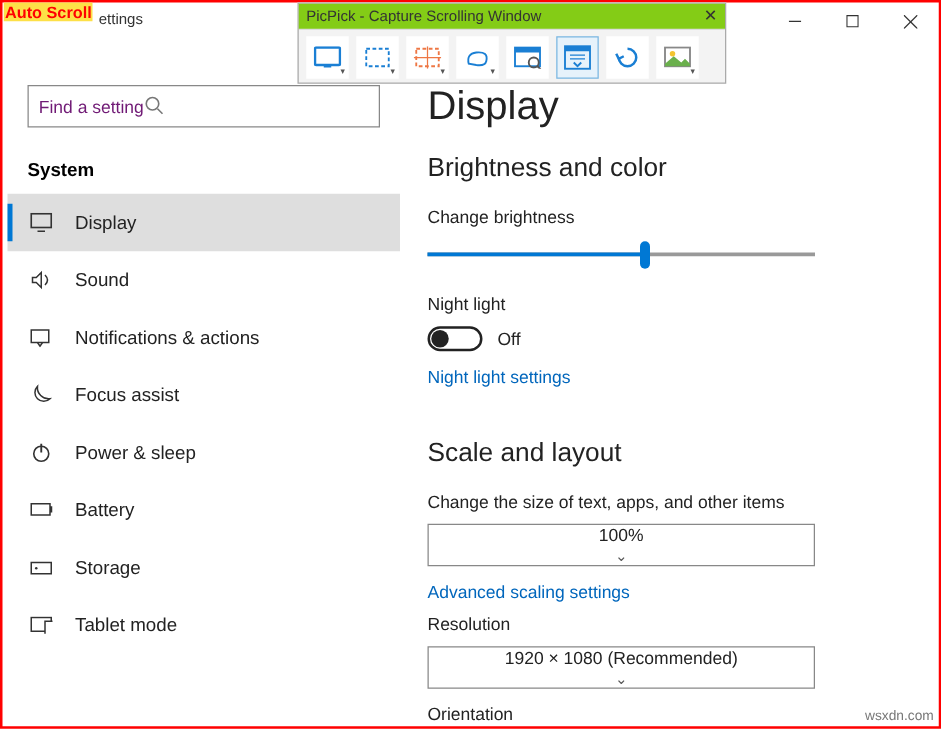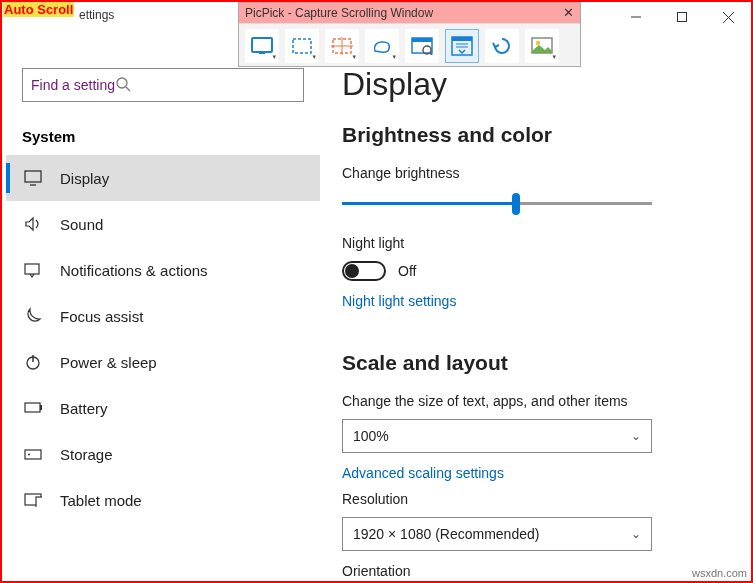--- a/index.html
+++ b/index.html
@@ -8,21 +8,21 @@
   .auto-scroll { position: absolute; top: 2px; left: 3px; color: red; font-size: 13px; font-weight: bold; background: #fde047; padding: 0 1px; z-index: 5; }
 
   
   .titlebar { position: absolute; top: 2px; left: 2px; right: 2px; height: 30px; display: flex; justify-content: flex-end; align-items: center; }
   .titlebar .settings-word { position: absolute; left: 77px; top: 6px; font-size: 12px; color: #333; }
   .win-btn { width: 46px; height: 28px; display: flex; align-items: center; justify-content: center; color: #444; }
   .win-btn.close { color: #000; }
 
   
   .picpick { position: absolute; top: 2px; left: 238px; width: 343px; height: 65px; background: #f3f3f3; border: 1px solid #aaa; z-index: 4; }
-  .picpick-title { height: 21px; display: flex; align-items: center; padding-left: 6px; font-size: 12px; color: #333; background: #fca5a5; border-bottom: 1px solid #ddd; position: relative; }
+  .picpick-title { height: 21px; display: flex; align-items: center; padding-left: 6px; font-size: 12px; color: #333; background: #84cc16; border-bottom: 1px solid #ddd; position: relative; }
   .picpick-title .pp-close { position: absolute; right: 6px; top: 2px; font-size: 13px; color: #333; cursor: pointer; }
   .picpick-tools { display: flex; gap: 6px; padding: 5px 6px; }
   .pp-btn { width: 34px; height: 34px; display: flex; align-items: center; justify-content: center; background: #fff; border: 1px solid transparent; position: relative; }
   .pp-btn.active { border: 1px solid #7bb6e0; background: #e6f2fb; }
   .pp-btn svg { pointer-events: none; }
   .dd-caret { position: absolute; bottom: 1px; right: 2px; font-size: 7px; color: #555; }
 
   
   .leftcol { position: absolute; left: 6px; top: 56px; width: 314px; bottom: 2px; }
   .home-row { height: 40px; display: flex; align-items: center; gap: 16px; padding-left: 16px; font-size: 15px; color: #222; margin-top: 4px; }
@@ -30,32 +30,32 @@
   .section-head { font-weight: 600; font-size: 15px; padding: 14px 16px 10px; }
   .nav-list { }
   .nav-item { height: 46px; display: flex; align-items: center; gap: 18px; padding-left: 18px; font-size: 15px; color: #222; position: relative; }
   .nav-item.selected { background: #dedede; }
   .nav-item.selected::before { content: ""; position: absolute; left: 0; top: 8px; bottom: 8px; width: 4px; background: #0078d4; }
   .nav-icon { width: 18px; height: 18px; display: flex; align-items: center; justify-content: center; color: #333; flex: 0 0 18px; }
 
   
   .main { position: absolute; left: 342px; right: 8px; top: 56px; bottom: 2px; padding-right: 30px; color: #222; }
   .page-title { font-size: 32px; font-weight: 300; margin-top: 10px; margin-bottom: 20px; }
-  .sec-head { font-size: 21px; font-weight: 700; margin: 4px 0 18px; }
+  .sec-head { font-size: 21px; font-weight: 400; margin: 4px 0 18px; }
   .sec-head.mtop { margin-top: 42px; }
   .field-label { font-size: 14px; margin-bottom: 10px; color: #222; }
   .slider-wrap { width: 310px; height: 24px; position: relative; margin-bottom: 20px; }
   .slider-track { position: absolute; top: 11px; left: 0; right: 0; height: 3px; background: #999; }
   .slider-fill  { position: absolute; top: 11px; left: 0; height: 3px; background: #0078d4; }
   .slider-thumb { position: absolute; top: 2px; width: 8px; height: 22px; border-radius: 4px; background: #0078d4; }
   .toggle-row { display: flex; align-items: center; gap: 12px; margin-bottom: 12px; }
   .toggle { width: 44px; height: 20px; border: 2px solid #222; border-radius: 12px; position: relative; }
   .toggle-knob { position: absolute; left: 1px; top: 1px; width: 14px; height: 14px; border-radius: 50%; background: #222; }
   .link { color: #0066bc; font-size: 14px; margin-bottom: 10px; display: block; }
-  .dropdown { width: 310px; height: 34px; border: 1px solid #888; display: flex; align-items: center; justify-content: space-between; padding: 0 10px; font-size: 14px; margin-bottom: 12px; }
+  .dropdown { width: 310px; height: 34px; border: 1px solid #888; display: flex; align-items: center; justify-content: space-between; padding: 0 10px; font-size: 14px; margin-bottom: 12px; flex-direction: column; }
   .chev { font-size: 12px; color: #555; }
 
   .watermark { position: absolute; right: 6px; bottom: 4px; font-size: 11px; color: #777; z-index: 6; }
 </style>
 </head>
 <body>
 
 <div class="frame"></div>
 <div class="auto-scroll">Auto Scroll</div>
 

